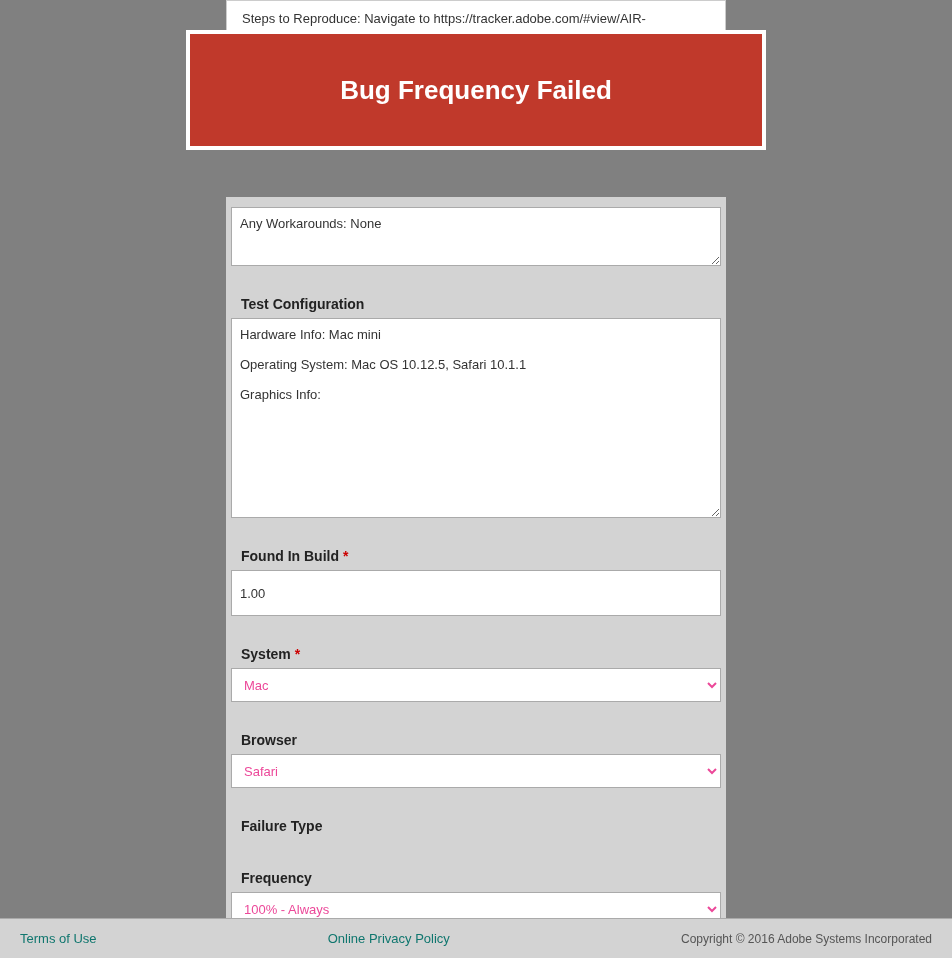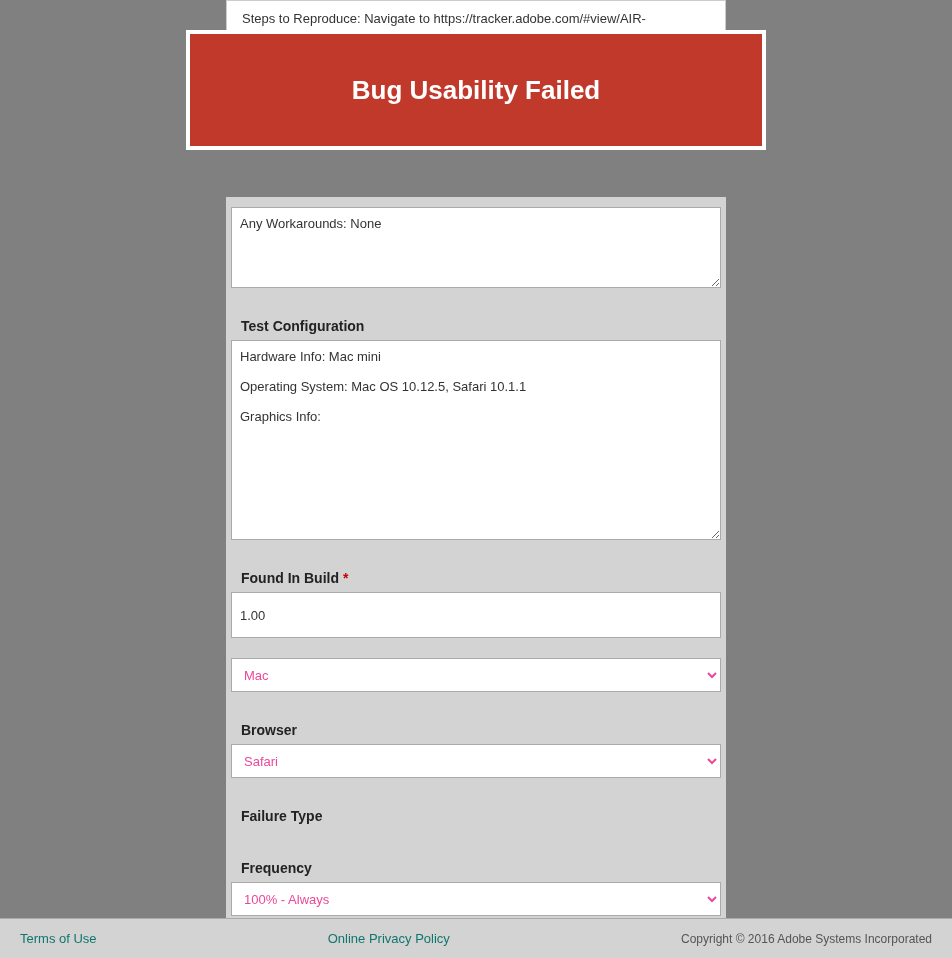--- a/index.html
+++ b/index.html
@@ -86,21 +86,21 @@
       border: 1px solid #aaa;
       background: #fff;
       resize: vertical;
       font-size: 13px;
       color: #333;
       padding: 8px;
       font-family: Arial, Helvetica, sans-serif;
     }
 
     .workarounds-textarea {
-      height: 81px;
+      height: 59px;
     }
 
     .test-config-textarea {
       height: 200px;
     }
 
     .field-label {
       font-size: 14px;
       font-weight: bold;
       color: #222;
@@ -172,21 +172,21 @@
 <div class="page-wrapper">
 
   <div class="bg-content">
     <div class="top-bar">
       <span>Steps to Reproduce: Navigate to  https://tracker.adobe.com/#view/AIR-</span>
     </div>
   </div>
 
   <div class="modal-overlay">
     <div class="modal">
-      <h2 class="modal-title">Bug Usability Failed</h2>
+      <h2 class="modal-title">Bug Frequency Failed</h2>
     </div>
   </div>
 
   <div class="form-container">
 
     <div class="form-section">
       <textarea class="textarea-field workarounds-textarea" style="">Any Workarounds: None</textarea>
     </div>
 
     <div class="form-section">
@@ -199,20 +199,23 @@
     </div>
 
     <div class="form-section">
       <span class="field-label">
         <span>Found In Build</span> <span class="required">*</span>
       </span>
       <input type="text" class="text-input" value="1.00" style="">
     </div>
 
     <div class="form-section">
+      <span class="field-label">
+        <span>System</span> <span class="required">*</span>
+      </span>
       <select class="select-field">
         <option value="Mac" selected="">Mac</option>
         <option value="Windows">Windows</option>
         <option value="Linux">Linux</option>
         <option value="iOS">iOS</option>
         <option value="Android">Android</option>
       </select>
     </div>
 
     <div class="form-section">

